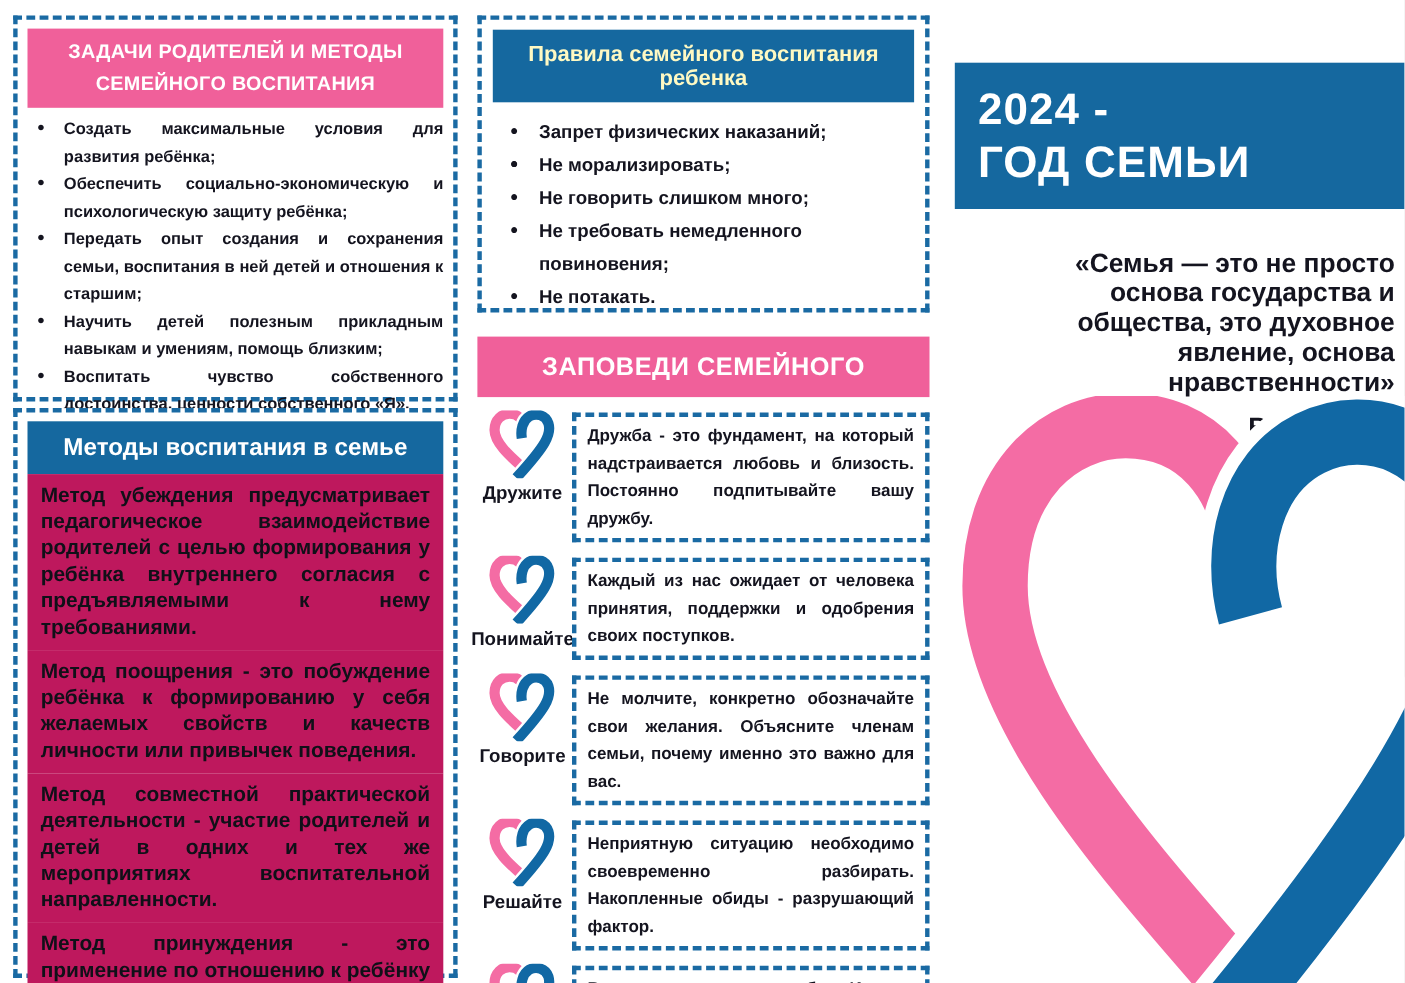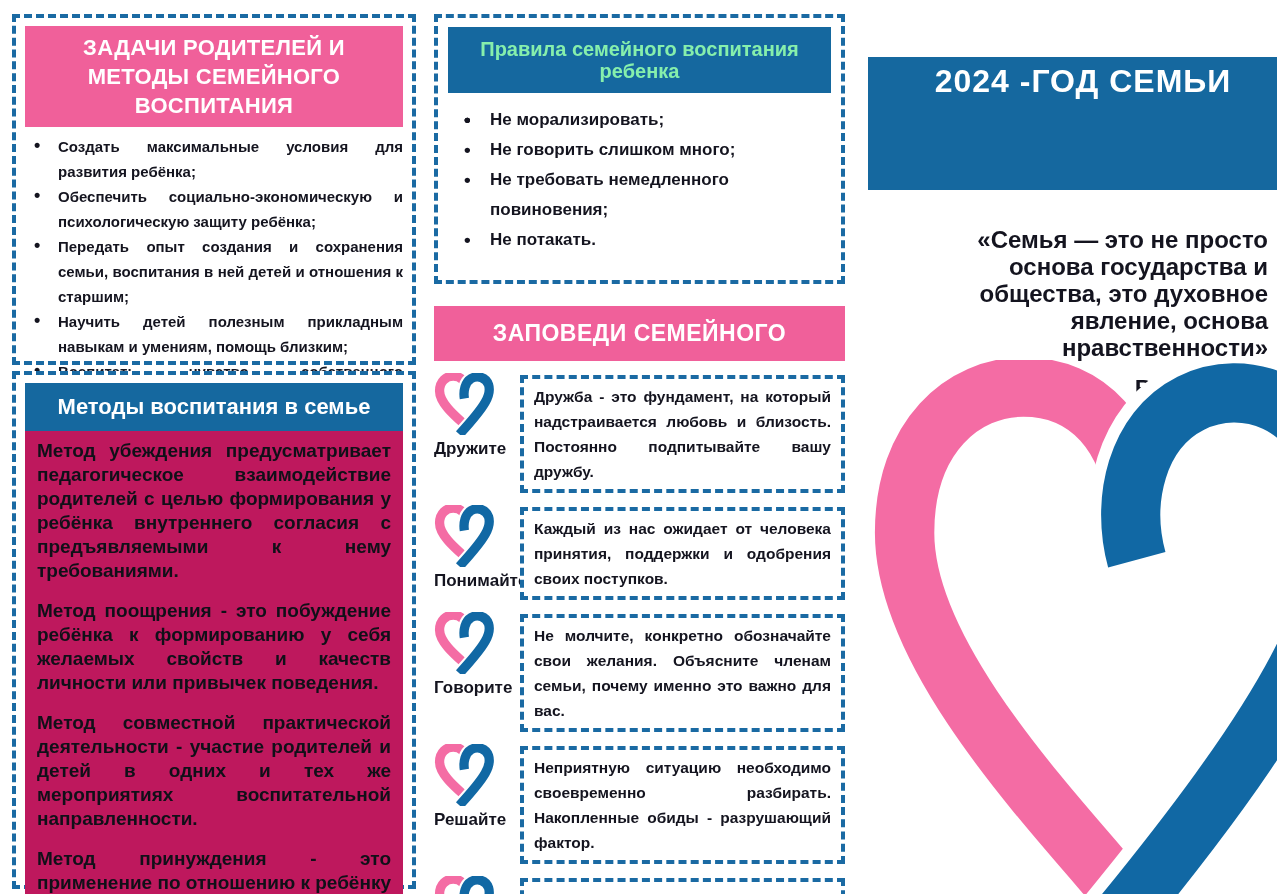--- a/index.html
+++ b/index.html
@@ -8,68 +8,68 @@
     position:relative; width:1277px; height:894px; background:#ffffff;
     overflow:hidden; font-family:"Liberation Sans","DejaVu Sans",sans-serif;
     color:#14141f; font-stretch:condensed;
   }
   .dashed { border:4px dashed #1a6aa3; background:#fff; }
 
   
   .tasks-box { position:absolute; left:12px; top:14px; width:404px; height:351px; padding:8px 9px; }
   .tasks-header {
     background:#f0609a; color:#fff; text-align:center; font-weight:bold;
-    font-size:22px; line-height:29px; padding:7px 6px; letter-spacing:.3px;
+    font-size:18px; line-height:29px; padding:7px 6px; letter-spacing:.3px;
   }
   .bullet-list { list-style:none; margin-top:7px; }
   .bullet-list li { position:relative; padding-left:33px; text-align:justify;
     font-weight:bold; font-size:15px; line-height:25px; }
   .bullet-list li .dot { position:absolute; left:9px; top:-1px; font-size:18px; }
 
   .methods-box { position:absolute; left:12px; top:371px; width:404px; height:518px; padding:8px 9px; }
   .methods-header {
     background:#15689f; color:#fff; text-align:center; font-weight:bold;
     font-size:22px; line-height:24px; padding:12px 6px;
   }
   .method-block {
     background:#be185d; color:#101018; font-weight:bold; font-size:19px;
     line-height:24px; text-align:justify; padding:8px 12px; margin-top:0;
   }
 
   
   .rules-box { position:absolute; left:434px; top:14px; width:411px; height:270px; padding:9px 10px; }
   .rules-header {
-    background:#15689f; color:#86efac; text-align:center; font-weight:bold;
+    background:#15689f; color:#fef9c3; text-align:center; font-weight:bold;
     font-size:20px; line-height:22px; padding:11px 4px;
   }
   .rules-list { list-style:none; margin-top:12px; }
   .rules-list li { position:relative; padding-left:42px; font-weight:bold;
     font-size:17px; line-height:30px; }
   .rules-list li .dot { position:absolute; left:16px; top:0; font-size:19px; }
 
   .commandments-banner {
     position:absolute; left:434px; top:306px; width:411px; height:55px;
     background:#f0609a; color:#fff; font-weight:bold; font-size:23px;
     text-align:center; line-height:55px; letter-spacing:.5px;
   }
   .rows { position:absolute; left:434px; top:375px; width:411px;
     display:flex; flex-direction:column; gap:14px; }
   .crow { display:flex; gap:4px; }
-  .icon-col { width:82px; display:flex; flex-direction:column; }
+  .icon-col { width:82px; display:flex; flex-direction:column; align-items:center; }
   .heart-sm { width:62px; height:62px; margin-top:-2px; }
   .hlabel { font-weight:bold; font-size:17px; line-height:24px; margin-top:2px; white-space:nowrap; }
   .cbox { flex:1; border:4px dashed #1a6aa3; background:#fff; padding:5px 10px;
     font-weight:bold; font-size:15.5px; line-height:25px; text-align:justify; min-height:91px; }
 
   
   .booklet-label { position:absolute; left:872px; top:14px; color:#f0609a;
     font-weight:bold; font-size:21px; }
   .year-box { position:absolute; left:868px; top:57px; width:409px; height:133px;
-    background:#15689f; color:#fff; font-weight:bold; font-size:32px; line-height:48px;
-    letter-spacing:1px; padding-left:21px; display:flex; flex-direction:row; justify-content:center; }
+    background:#15689f; color:#fff; font-weight:bold; font-size:40px; line-height:48px;
+    letter-spacing:1px; padding-left:21px; display:flex; flex-direction:column; justify-content:center; }
   .quote { position:absolute; left:890px; top:226px; width:378px; text-align:right;
     font-weight:bold; font-size:24px; line-height:27px; }
   .quote-author { margin-top:14px; }
   .heart-big { position:absolute; left:856px; top:360px; width:540px; height:621px; }
 </style>
 </head>
 <body>
 
 <svg width="0" height="0" style="position:absolute" aria-hidden="true">
   <defs>
@@ -132,20 +132,21 @@
         <p class="method-block">Метод принуждения - это применение по отношению к ребёнку системы специальных не унижающих его личностного достоинства средств с целью формирования у него отказа от нежелательных действий, поступков, суждений.</p>
       </div>
   </section>
 
   <section class="rules-box dashed">
     <header class="rules-header">Правила семейного воспитания ребенка</header>
     <ul class="rules-list">
 
         <li>
           <span class="dot">•</span>
+          <span>Запрет физических наказаний;</span>
         </li>
 
         <li>
           <span class="dot">•</span>
         </li>
 
         <li>
           <span class="dot">•</span>
           <span>Не морализировать;</span>
         </li>

